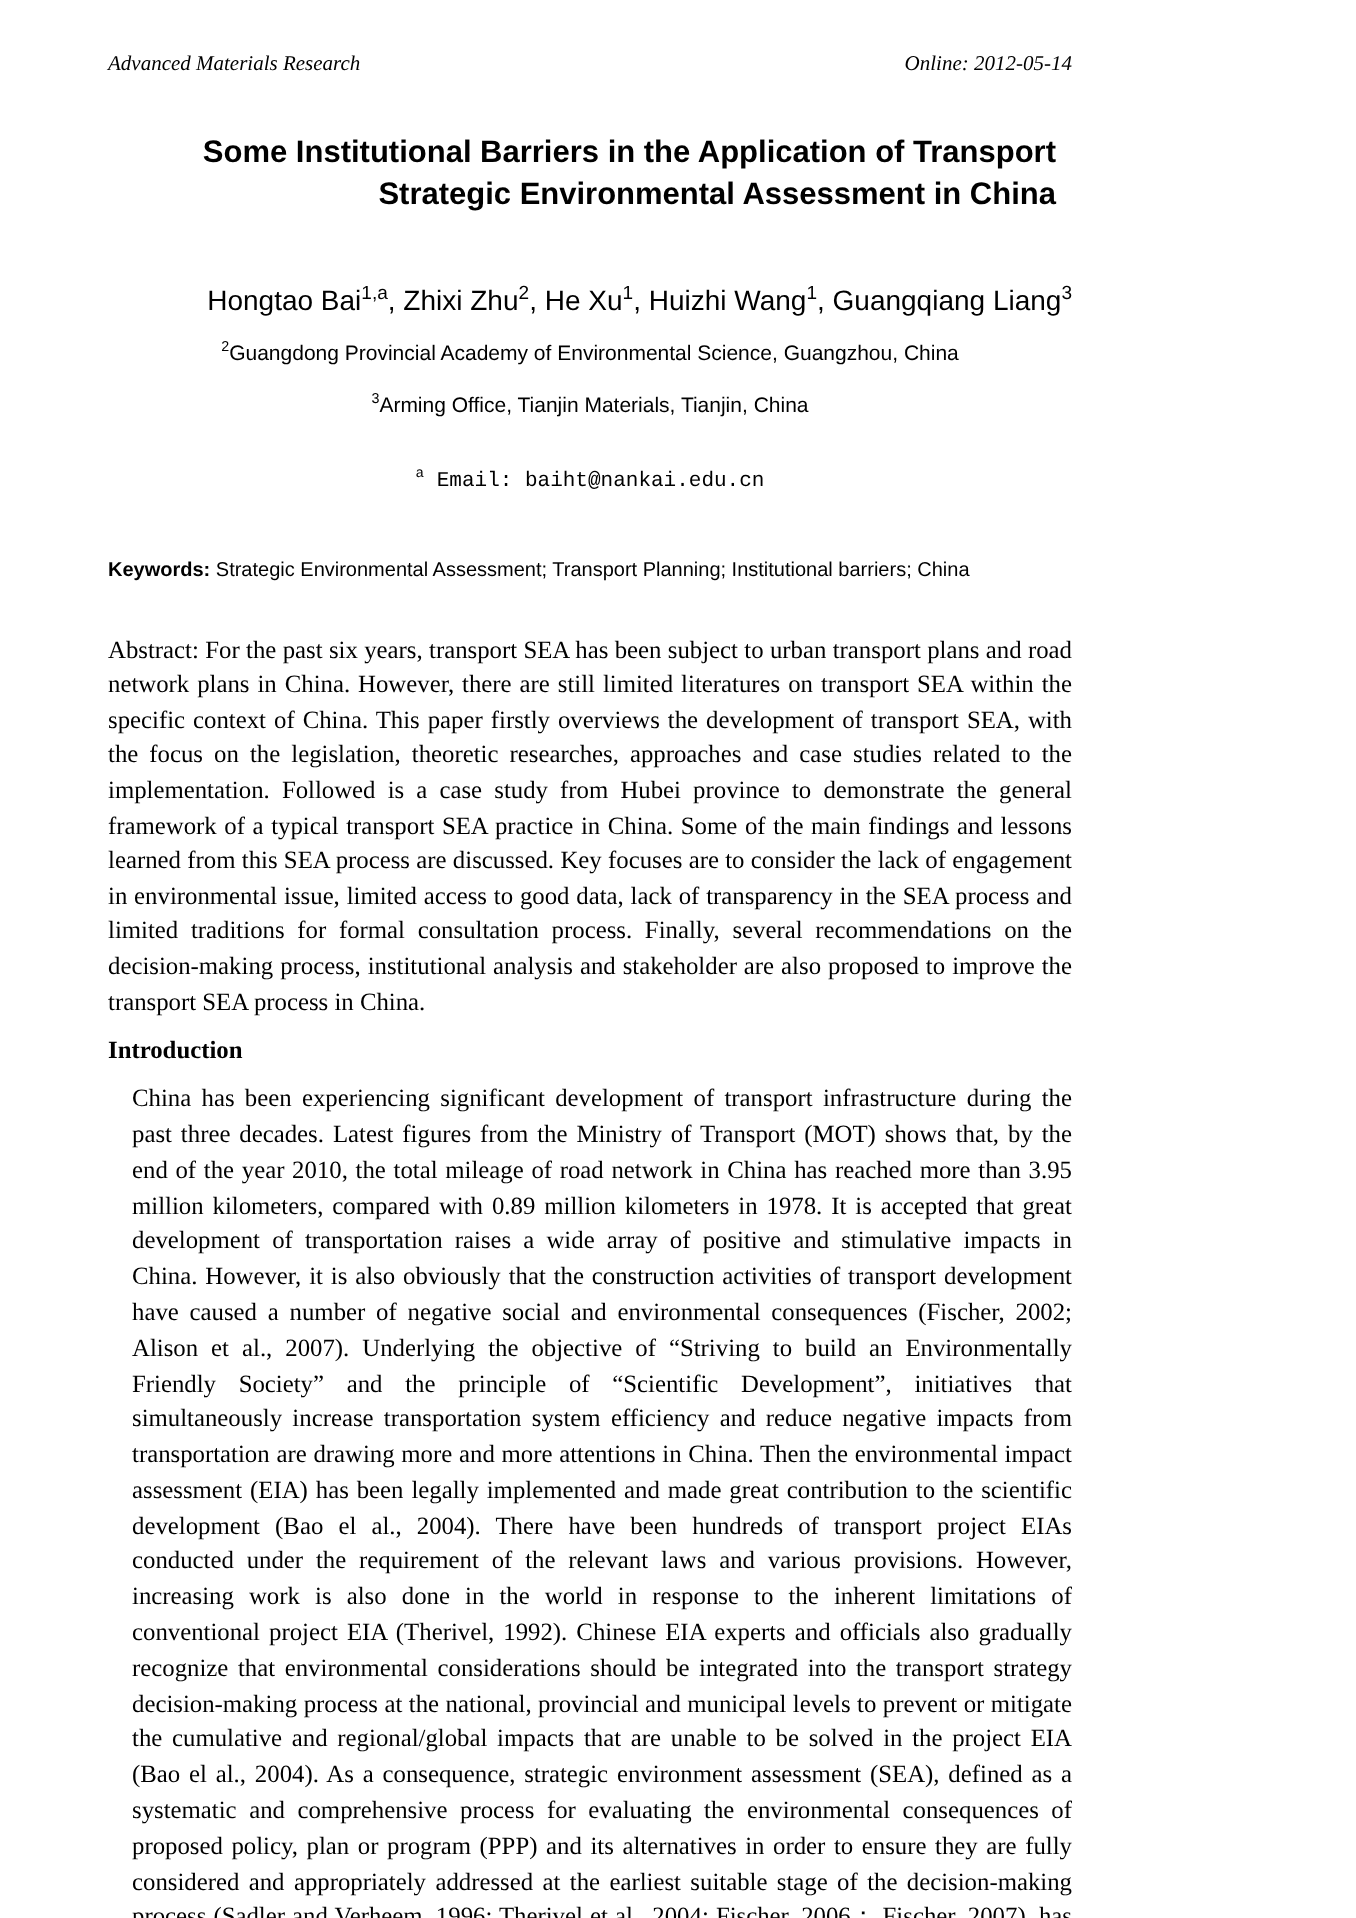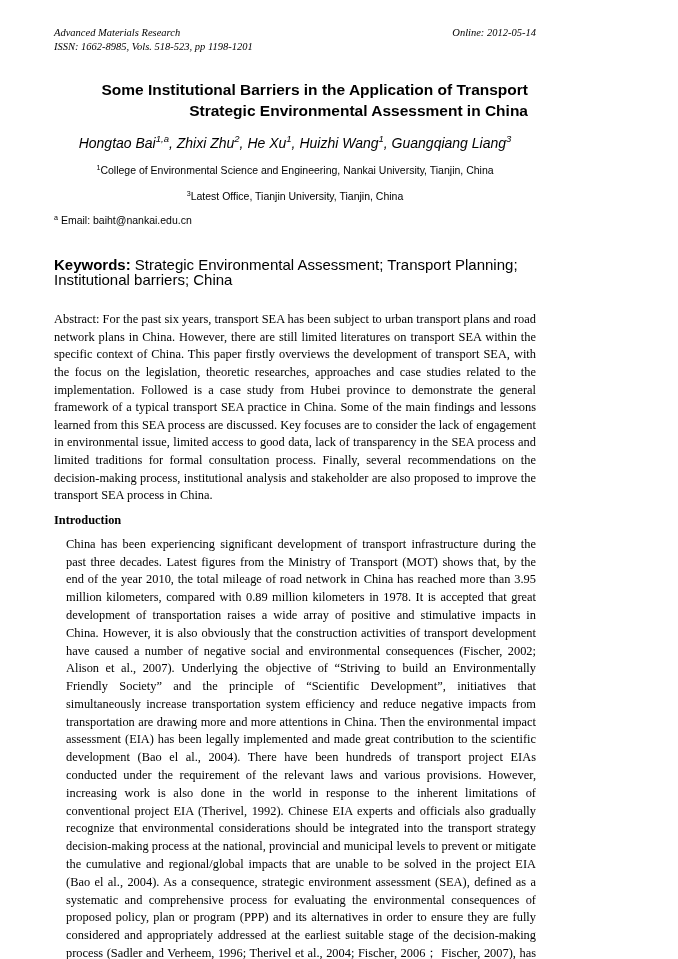--- a/index.html
+++ b/index.html
@@ -48,49 +48,48 @@
     line-height: 21px;
     text-align: right;
     margin-top: 26px;
     padding: 0 8px;
   }
 
   
   .authors {
     font-family: "Liberation Sans", sans-serif;
     font-size: 14px;
-    text-align: center;
-    margin-top: 12px;
+    text-align: right;
+    margin-top: 32px;
     line-height: 20px;
-    font-style: italic;
   }
   .affil {
     font-family: "Liberation Sans", sans-serif;
     font-size: 10.5px;
     text-align: center;
     line-height: 17px;
     margin-top: 9px;
   }
   .email-line {
-    font-family: Liberation Sans, sans-serif;
+    font-family: Liberation Mono, monospace;
     font-size: 10.5px;
-    text-align: left;
+    text-align: center;
     line-height: 17px;
-    margin-top: 7px;
+    margin-top: 21px;
   }
   sup {
     font-size: 0.68em;
     vertical-align: super;
     line-height: 0;
   }
 
   
   .keywords {
     font-family: "Liberation Sans", sans-serif;
-    font-size: 15px;
+    font-size: 10px;
     margin-top: 28px;
     line-height: 15px;
   }
   .keywords b {
     font-weight: bold;
   }
 
   
   .abstract {
     font-size: 12.4px;
@@ -119,34 +118,33 @@
 </head>
 <body>
 
 <div class="page">
 
   <div class="header">
     <div class="header-row">
       <div class="header-left-block">Advanced Materials Research</div>
       <div class="header-right">Online: 2012-05-14</div>
     </div>
-    <div>ISSN: 1662-8985, Vols. 518-523, pp 1198-1201</div>
   </div>
 
   <div class="title">Some Institutional Barriers in the Application of Transport Strategic Environmental Assessment in China</div>
 
   <div class="authors">
     <span>Hongtao Bai</span><sup>1,a</sup><span>, Zhixi Zhu</span><sup>2</sup><span>, He Xu</span><sup>1</sup><span>, Huizhi Wang</span><sup>1</sup><span>, Guangqiang Liang</span><sup>3</sup>
   </div>
 
   <div class="affil">
-    <sup>1</sup><span>College of Environmental Science and Engineering, Nankai University, Tianjin, China</span>
+    <sup>2</sup><span>Guangdong Provincial Academy of Environmental Science, Guangzhou, China</span>
   </div>
   <div class="affil">
-    <sup>3</sup><span>Latest Office, Tianjin University, Tianjin, China</span>
+    <sup>3</sup><span>Arming Office, Tianjin Materials, Tianjin, China</span>
   </div>
 
   <div class="email-line">
     <sup>a</sup> <span>Email: baiht@nankai.edu.cn</span>
   </div>
 
   <div class="keywords">
     <b>Keywords:</b>
     <span>Strategic Environmental Assessment; Transport Planning; Institutional barriers; China</span>
   </div>

